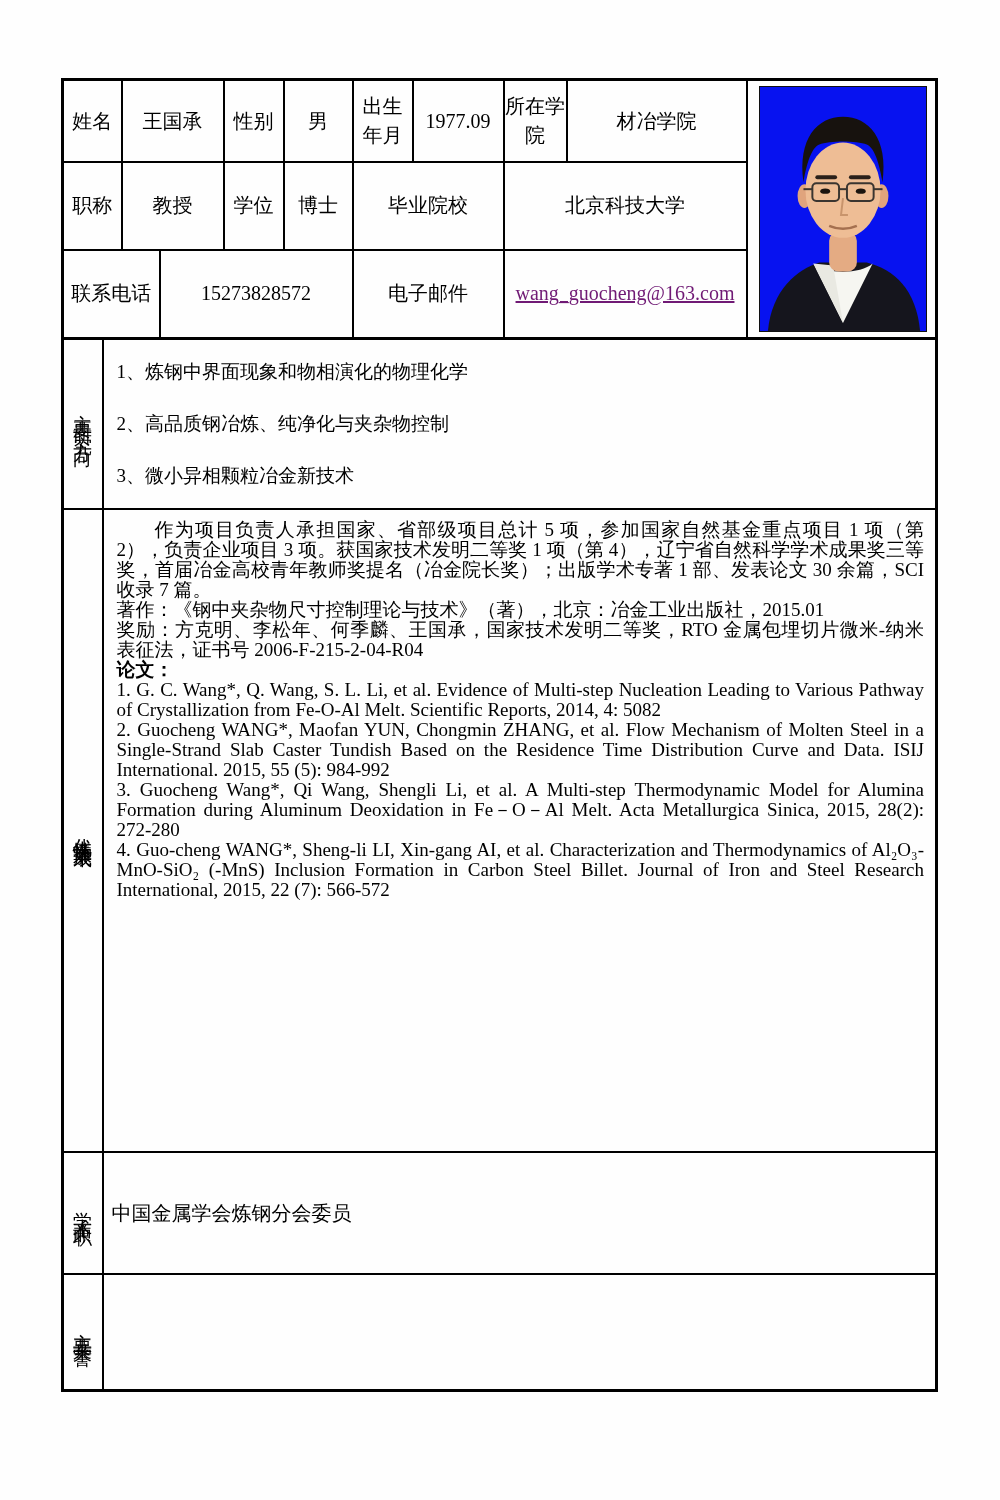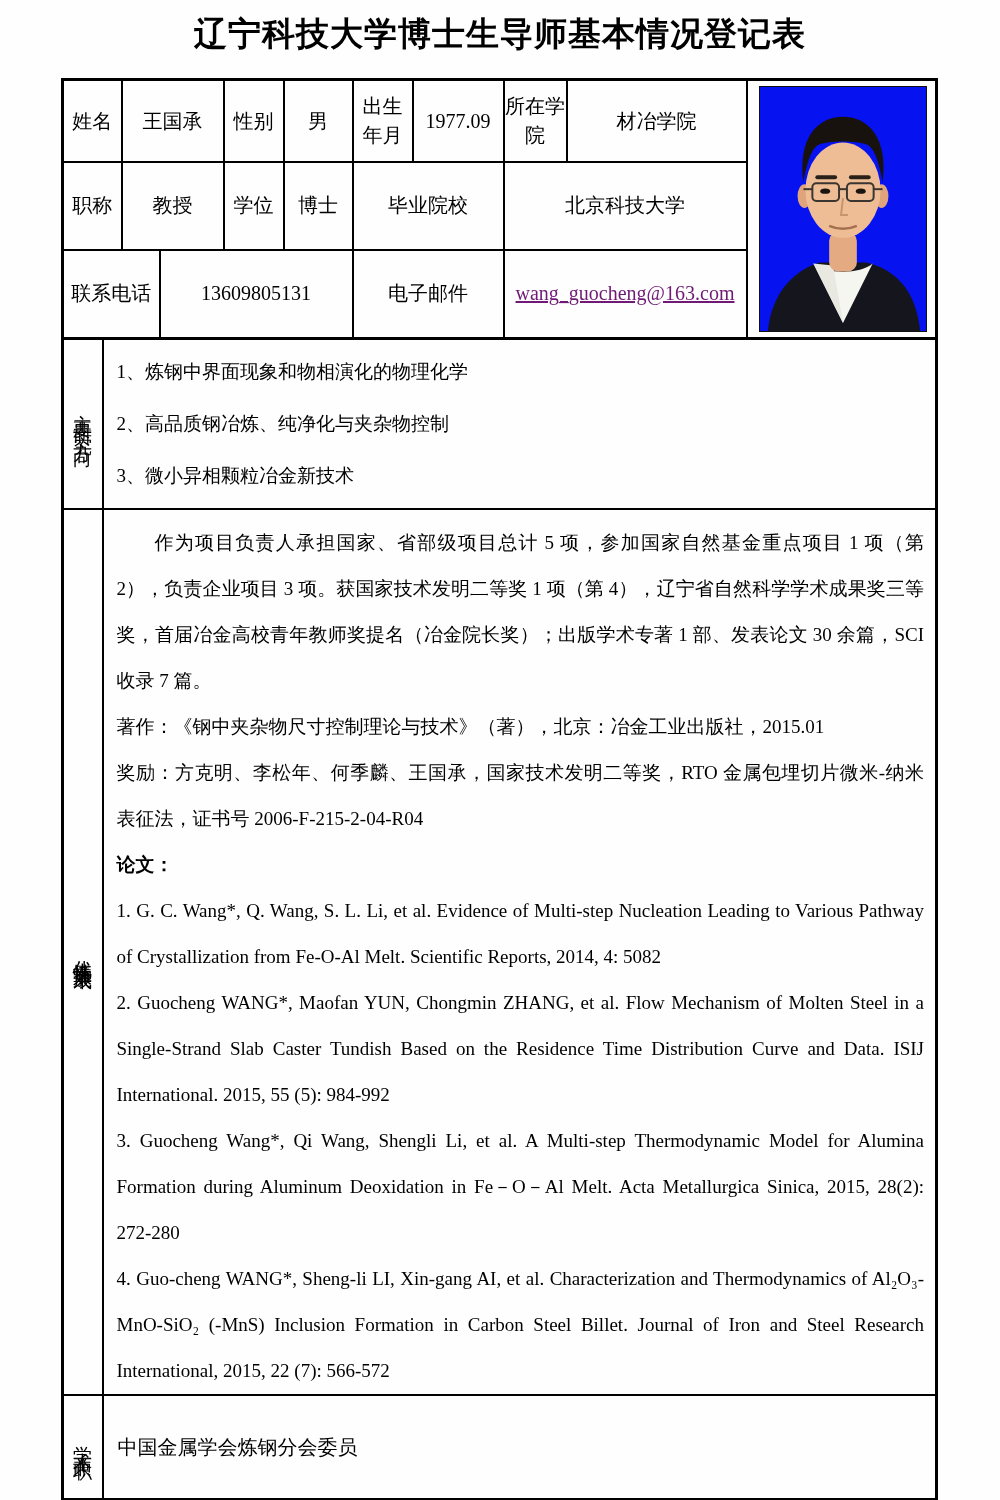--- a/index.html
+++ b/index.html
@@ -55,34 +55,33 @@
   }
   .vl-research  { letter-spacing: 7px; }
   .vl-achieve   { letter-spacing: 2px; }
   .vl-positions { letter-spacing: 6px; }
   .vl-honors    { letter-spacing: 5px; }
 
   .research-cell { height: 160px; text-align: left; vertical-align: middle; padding: 6px 12px 6px 13px; }
   .research-item { margin: 0; height: 52px; line-height: 52px; font-size: 19px; white-space: nowrap; }
 
   .achieve-cell { height: 643px; text-align: left; vertical-align: top; padding: 10px 11px 0 13px; }
-  .achieve-cell p { margin: 0; font-size: 19px; line-height: 46px; text-align: justify; }
+  .achieve-cell p { margin: 0; font-size: 19px; line-height: 20px; text-align: justify; }
   .summary-para { text-indent: 2em; }
   .inline-label { font-weight: normal; }
   .papers-label { font-weight: bold; text-align: left; }
 
-  .positions-cell { height: 104px; text-align: left; vertical-align: middle; padding: 0 12px 0 14px; font-size: 20px; }
+  .positions-cell { height: 122px; text-align: left; vertical-align: middle; padding: 0 12px 0 8px; font-size: 20px; }
   .honors-cell { height: 116px; }
 </style>
 </head>
 <body>
 
 <div class="sheet">
 
-  <h1 class="page-title">辽宁科技大学博士生导师基本情况登记表</h1>
 
   <div class="form">
 
     <table class="info-table">
       <colgroup>
         <col style="width:59px">
           <col style="width:38px">
           <col style="width:64px">
         <col style="width:60px">
           <col style="width:69px">
@@ -132,21 +131,21 @@
       <tr class="r2">
         <th>职称</th>
         <td colspan="2">教授</td>
         <th>学位</th>
         <td>博士</td>
         <th colspan="2">毕业院校</th>
         <td colspan="2">北京科技大学</td>
       </tr>
       <tr class="r3">
         <th colspan="2">联系电话</th>
-        <td colspan="3">13609805131</td>
+        <td colspan="3">15273828572</td>
         <th colspan="2">电子邮件</th>
         <td colspan="2">
           <span class="email-link">wang_guocheng@163.com</span>
         </td>
       </tr>
     </tbody>
       </table>
 
     <table class="sections-table">
       <colgroup>

